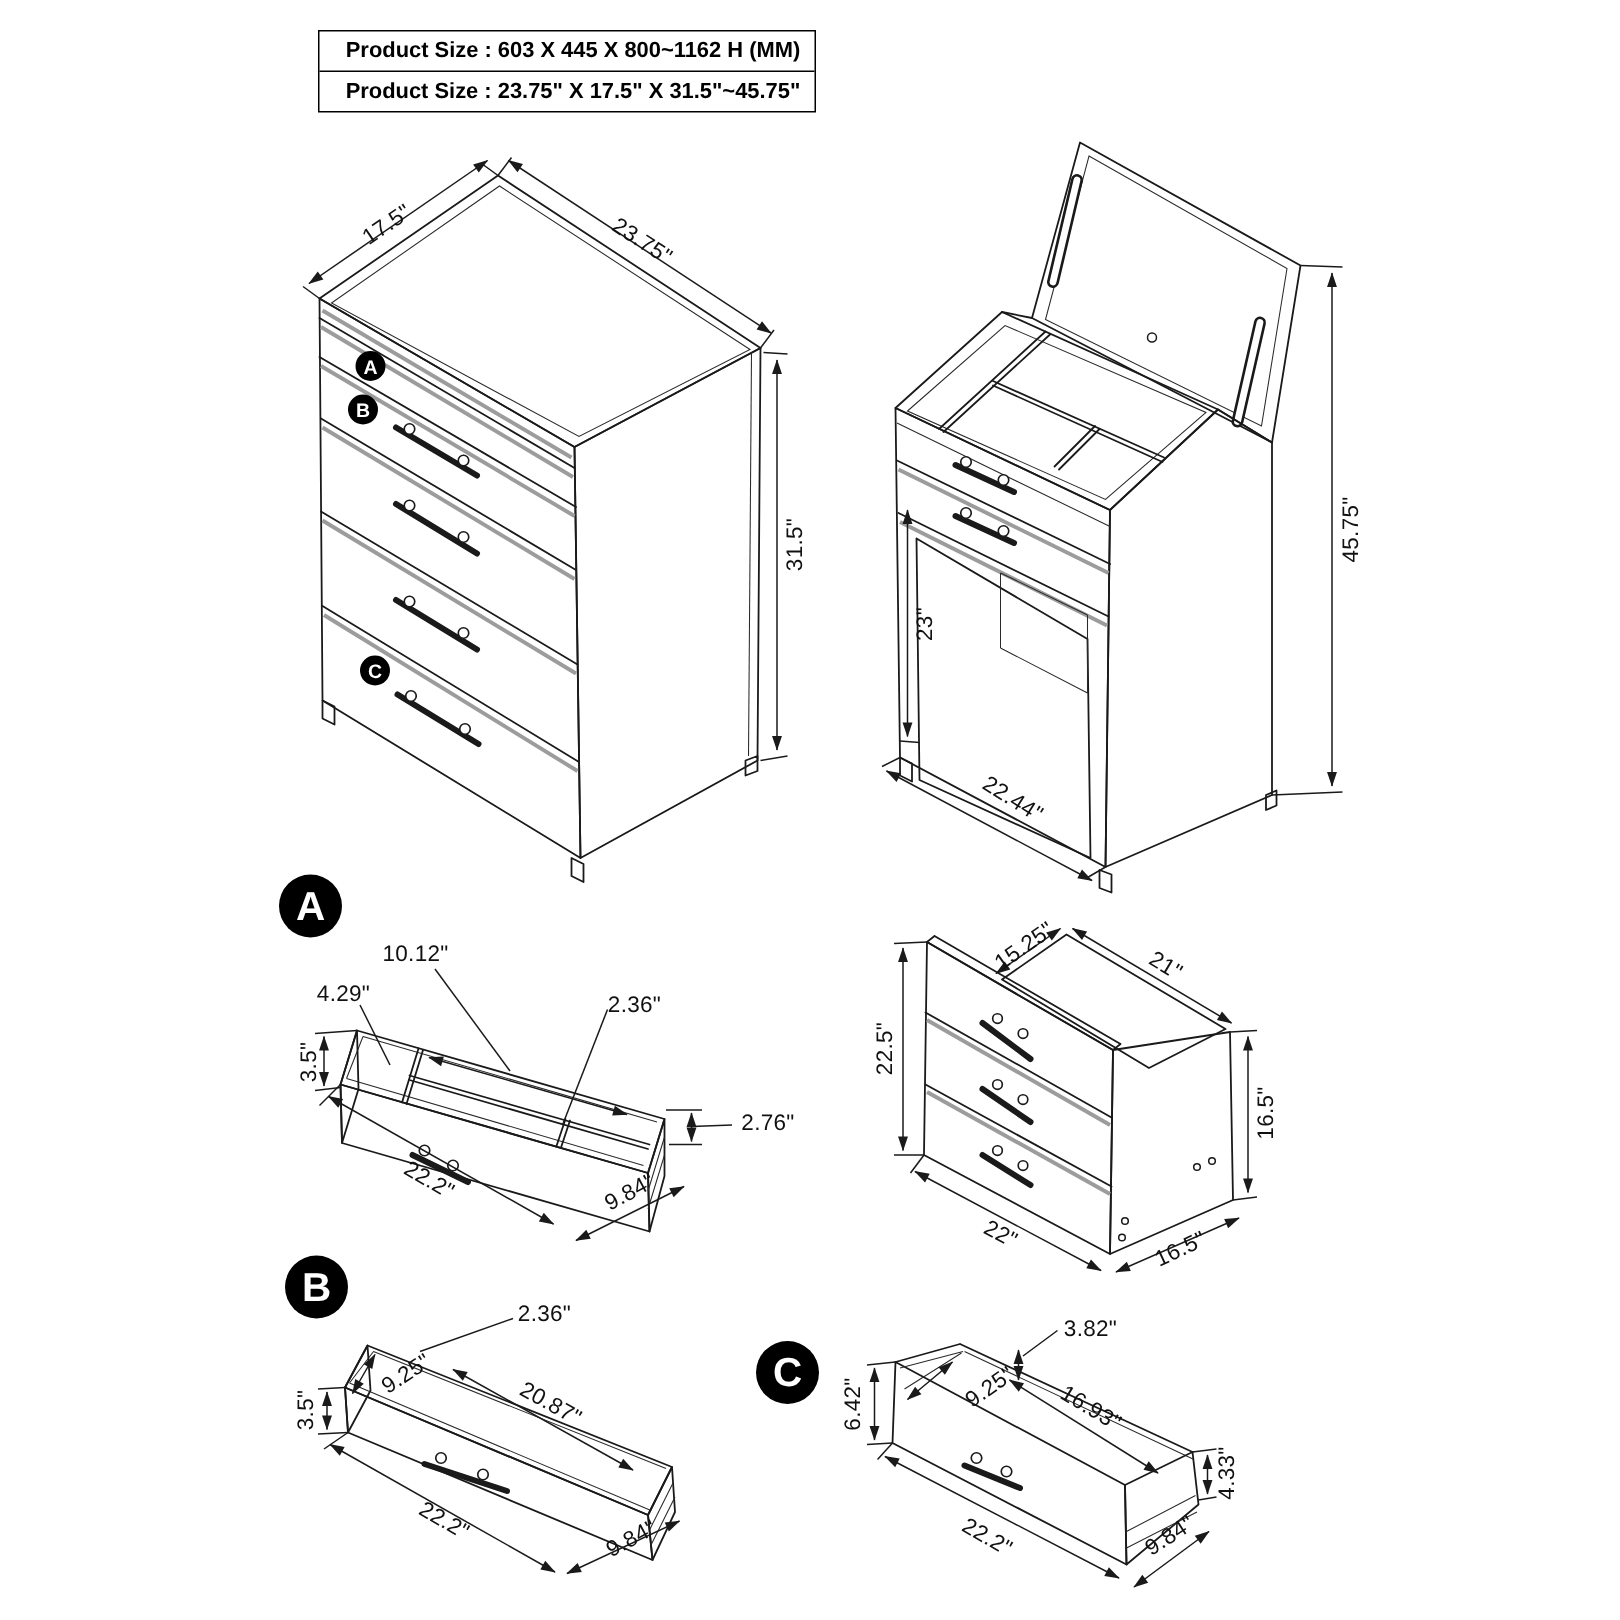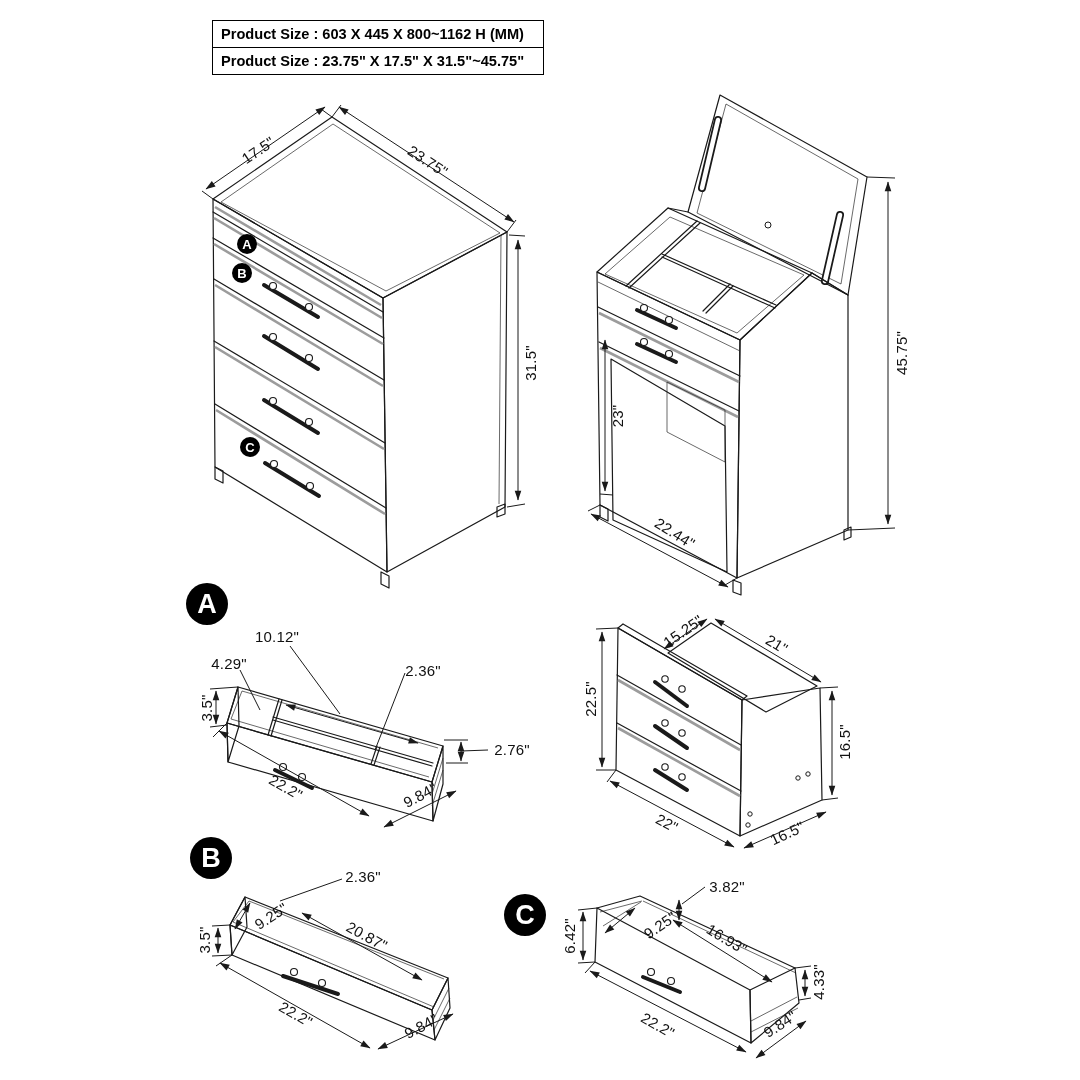--- a/index.html
+++ b/index.html
@@ -1,20 +1,20 @@
 <!DOCTYPE html>
 <html><head>
 <meta charset="utf-8">
 <style>
   html,body{margin:0;padding:0;background:#fff;}
   .canvas{position:relative;width:1080px;height:1080px;background:#ffffff;overflow:hidden;
           font-family:"Liberation Sans",sans-serif;color:#161616;}
   
   .hdr{position:absolute;left:212px;top:20px;width:330px;border:1.8px solid #000;background:#fff;}
-  .hrow{height:26px;line-height:26px;padding-left:8px;font-size:14.6px;font-weight:700;color:#000;white-space:nowrap;}
+  .hrow{height:26px;line-height:26px;padding-left:8px;font-size:14.6px;font-weight:700;color:#000;white-space:nowrap;text-align:center;}
   .hrow + .hrow{border-top:1.6px solid #000;}
   
   .fig{position:absolute;}
   .fig svg{position:absolute;left:0;top:0;}
   
   .p{stroke:#1a1a1a;stroke-width:1.2;fill:none;stroke-linejoin:round;stroke-linecap:round;}
   .thin{stroke:#2a2a2a;stroke-width:.7;fill:none;}
   .grey{stroke:#9c9c9c;stroke-width:2.6;fill:none;}
   .dl{stroke:#1a1a1a;stroke-width:1;fill:none;}
   .bar{stroke:#1a1a1a;stroke-width:4;stroke-linecap:round;fill:none;}

